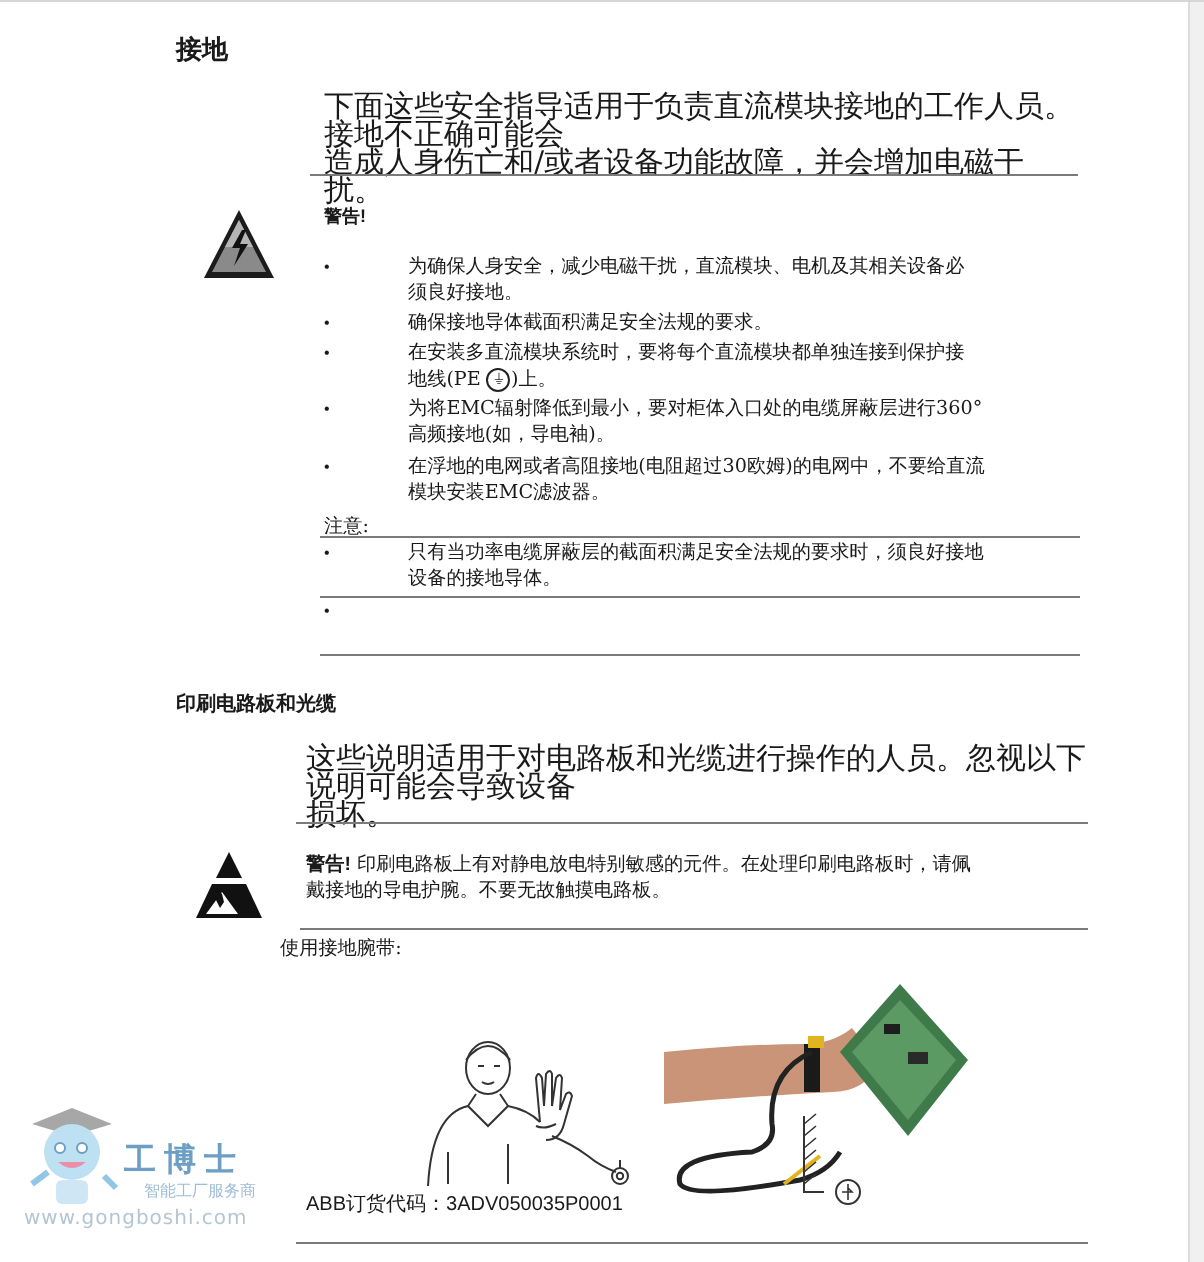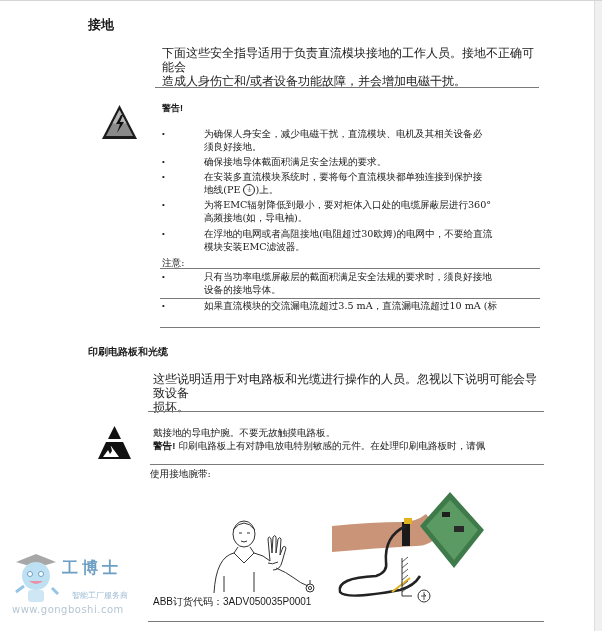--- a/index.html
+++ b/index.html
@@ -7,34 +7,34 @@
       width: 602px; height: 631px; position: relative; overflow: hidden;
       background: #ffffff;
       font-family: "DejaVu Serif", "Liberation Serif", serif;
       color: #1a1a1a;
     }
     .topline { position: absolute; left: 0; top: 0; width: 602px; height: 1px; background: #d6d6d6; }
     .scrollbar { position: absolute; left: 594px; top: 1px; width: 8px; height: 630px; background: #f0f0f0; border-left: 1px solid #dddddd; }
     .abs { position: absolute; }
     .h1 { font-family: Liberation Sans, sans-serif; font-weight: bold; font-size: 13px; left: 88px; top: 16px; }
     .h2 { font-family: "Liberation Sans", "DejaVu Sans", sans-serif; font-weight: bold; font-size: 10px; left: 88px; top: 345px; text-align: center; }
-    .para { font-size: 12px; line-height: 14px; }
+    .para { font-size: 15px; line-height: 14px; }
     .rule { position: absolute; height: 1px; background: #7a7a7a; }
     .warn-title { font-family: "Liberation Sans", "DejaVu Sans", sans-serif; font-weight: bold; font-size: 9px; }
     .bullet-row { position: absolute; left: 162px; width: 380px; font-size: 9.6px; line-height: 12.5px; }
     .bullet-row .dot { position: absolute; left: 0; top: 0; font-family: "Liberation Sans", sans-serif; font-size: 8px; }
     .bullet-row .txt { position: absolute; left: 42px; top: 0; width: 336px; }
     .note-label { font-size: 9.6px; left: 162px; top: 257px; text-align: right; }
     .esd-text { font-size: 9.6px; line-height: 13px; left: 153px; top: 426px; width: 390px; }
     .esd-text b { font-family: "Liberation Sans", sans-serif; }
-    .use-label { font-size: 9.6px; left: 150px; top: 468px; }
+    .use-label { font-size: 9.6px; left: 140px; top: 468px; }
     .order-code { font-family: "Liberation Sans", "DejaVu Sans", sans-serif; font-size: 10px; left: 153px; top: 595px; }
     .pe-sym { display: inline-block; width: 10px; height: 10px; border: 1px solid #222; border-radius: 50%; font-size: 7px; line-height: 10px; text-align: center; vertical-align: middle; }
     .watermark { position: absolute; left: 10px; top: 548px; width: 125px; height: 80px; opacity: 0.75; }
-    .wm-brand { position: absolute; left: 52px; top: 10px; font-size: 16px; font-weight: bold; color: #3b7fb0; letter-spacing: 4px; font-family: "DejaVu Serif", serif; }
+    .wm-brand { position: absolute; left: 52px; top: 22px; font-size: 16px; font-weight: bold; color: #3b7fb0; letter-spacing: 4px; font-family: "DejaVu Serif", serif; }
     .wm-sub { position: absolute; left: 62px; top: 42px; font-size: 8px; color: #7fa6c6; font-family: "DejaVu Sans", sans-serif; }
     .wm-url { position: absolute; left: 2px; top: 56px; font-size: 10px; color: #9bb2c4; font-family: "DejaVu Sans", sans-serif; letter-spacing: 0.5px; }
   </style>
 </head>
 <body>
 
 <div class="topline"></div>
 <div class="scrollbar"></div>
 
 <div class="abs h1">接地</div>
@@ -96,43 +96,42 @@
   <span class="dot">•</span>
   <div class="txt">
     <div>只有当功率电缆屏蔽层的截面积满足安全法规的要求时，须良好接地</div>
     <div>设备的接地导体。</div>
   </div>
 </div>
 <div class="rule" style="left:160px; top:298px; width:380px;"></div>
 <div class="bullet-row sans-mix" style="top:300px;">
   <span class="dot">•</span>
   <div class="txt">
-    <div>如果直流模块的交流漏电流超过3.5 mA，直流漏电流超过10 mA (标</div>
   </div>
 </div>
 <div class="rule" style="left:160px; top:327px; width:380px;"></div>
 
 <div class="abs h2">印刷电路板和光缆</div>
 <div class="abs para" style="left:153px; top:372px; width:392px;">
   <div>这些说明适用于对电路板和光缆进行操作的人员。忽视以下说明可能会导致设备</div>
   <div>损坏。</div>
 </div>
 <div class="rule" style="left:148px; top:411px; width:396px;"></div>
 
 <div class="abs" style="left:97px; top:426px;">
   <svg width="35" height="34" viewBox="0 0 35 34">
     <polygon points="17.5,0 24,13 11,13" fill="#111"></polygon>
     <polygon points="9,16 26,16 34,33 1,33" fill="#111"></polygon>
     <polygon points="14,20 22,31 6,31" fill="#fff"></polygon>
     <path d="M10 22 l2 -3 l2 2 l1 4 l-2 3 z" fill="#111"></path>
   </svg>
 </div>
 <div class="abs esd-text">
+  <div><b>警告!</b><span> 印刷电路板上有对静电放电特别敏感的元件。在处理印刷电路板时，请佩</span></div>
   <div>戴接地的导电护腕。不要无故触摸电路板。</div>
-  <div><b>警告!</b><span> 印刷电路板上有对静电放电特别敏感的元件。在处理印刷电路板时，请佩</span></div>
 </div>
 <div class="rule" style="left:150px; top:464px; width:394px;"></div>
 <div class="abs use-label">使用接地腕带:</div>
 
 <div class="abs" style="left:210px; top:516px;">
   <svg width="112" height="80" viewBox="0 0 112 80" fill="none" stroke="#333" stroke-width="1">
     <ellipse cx="34" cy="18" rx="11" ry="13"></ellipse>
     <path d="M23 14 q11 -14 22 0"></path>
     <path d="M29 17 h3 M37 17 h3"></path>
     <path d="M31 25 q3 2 6 0"></path>

